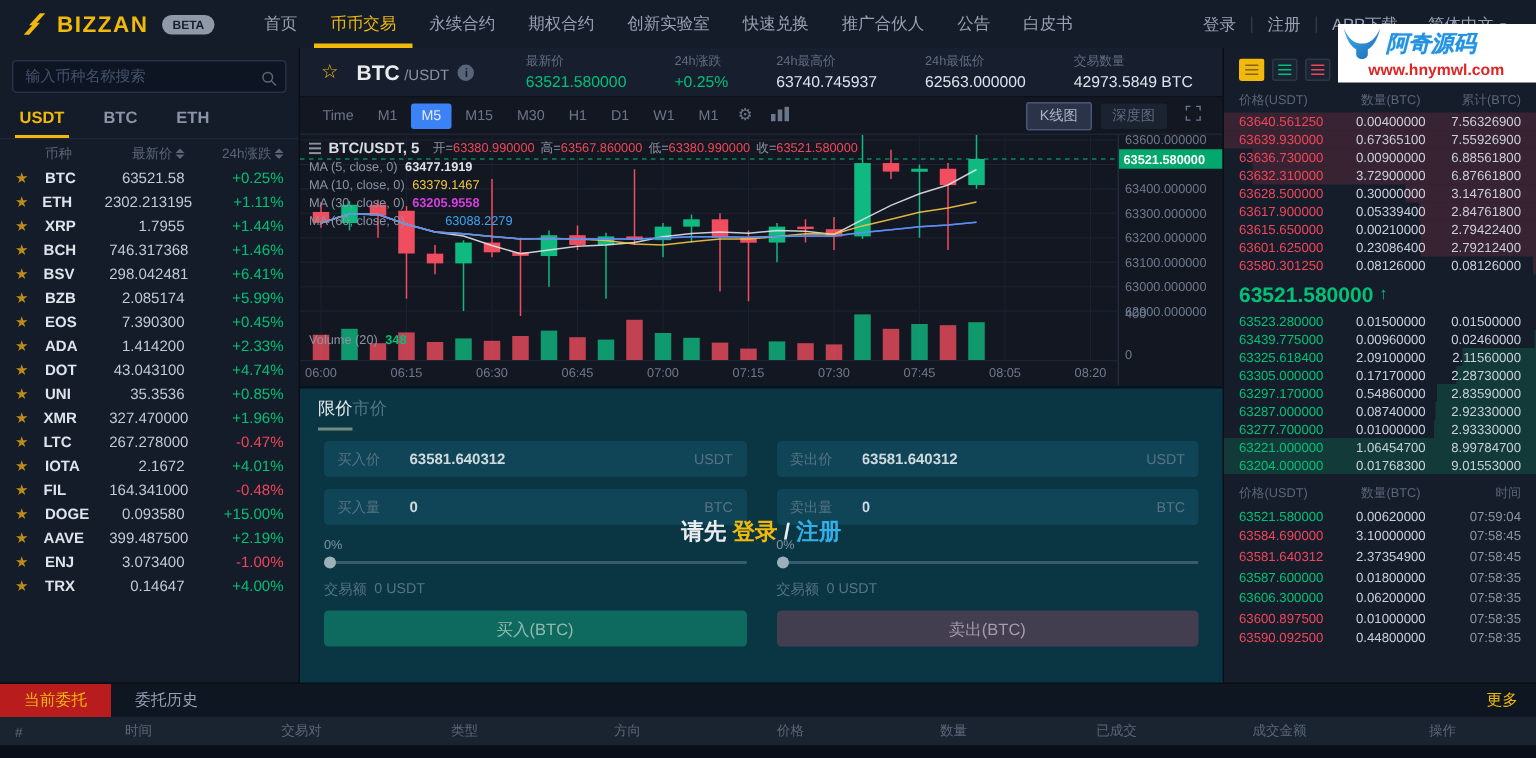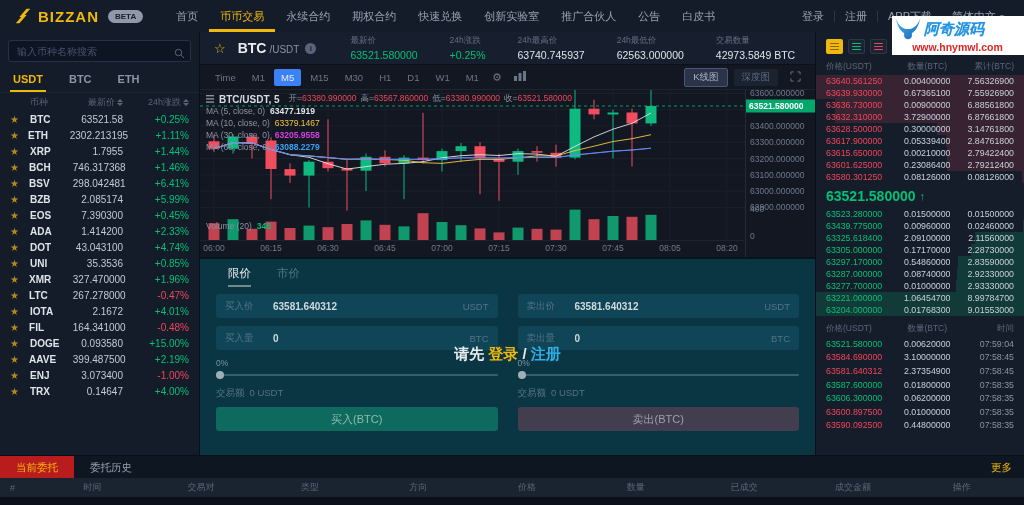--- a/index.html
+++ b/index.html
@@ -73,21 +73,21 @@
 .chart-wrap{position:relative;height:167px;flex:0 0 167px}
 #kchart{display:block}
 #kchart text{font-family:"Liberation Sans","DejaVu Sans",sans-serif}
 .lg-row{position:absolute;left:6px;display:flex;align-items:center;gap:5px;font-size:8.5px;color:#8b93a3;pointer-events:none;white-space:nowrap}
 .lg-title{color:#d8dce4;font-size:10px;font-weight:bold}
 .lg-k{color:#8b93a3;margin-left:4px}
 .ohlc-val{color:#f0465a}
 .vol-val{color:#02c076;font-weight:bold}
 
 .trade-panel{flex:1;background:#0a3543;position:relative;border-top:2px solid #06121c;min-height:0}
-.trade-tabs{height:28px;display:flex;padding:0 28px;gap:26px}
+.trade-tabs{height:28px;display:flex;padding:0 12px;}
 .trade-tab{font-size:11.5px;color:#4f7484;line-height:28px;cursor:pointer}
 .trade-tab.active{color:#e8ecef;box-shadow:inset 0 -2px 0 #6f8d85}
 .trade-body{display:flex;gap:20px;padding:7px 16px 0;position:relative}
 .trade-col{flex:1;min-width:0}
 .t-input{height:24px;background:#0f4557;border-radius:3px;display:flex;align-items:center;padding:0 9px;margin-bottom:8px;gap:8px}
 .t-label{font-size:9.5px;color:#567382;width:40px;flex:none}
 .t-value{flex:1;background:transparent;border:none;outline:none;color:#cfd9de;font-size:10px;font-weight:bold;min-width:0}
 .t-unit{font-size:9.5px;color:#567382}
 .pct{font-size:8.5px;color:#7d95a2;margin:1px 0 2px}
 .slider{position:relative;height:10px;cursor:pointer}
@@ -147,22 +147,22 @@
           <path d="M2 18 L10 9 L14 9 L6 18 Z" fill="#f0b90b"></path>
         </svg>
         <span class="logo-text">BIZZAN</span>
         <span class="beta-badge">BETA</span>
       </div>
       <nav class="menu" id="nav-menu">
           <a class="nav-item">首页</a>
           <a class="nav-item active">币币交易</a>
           <a class="nav-item">永续合约</a>
           <a class="nav-item">期权合约</a>
+          <a class="nav-item">创新实验室</a>
           <a class="nav-item">快速兑换</a>
-          <a class="nav-item">创新实验室</a>
           <a class="nav-item">推广合伙人</a>
           <a class="nav-item">公告</a>
           <a class="nav-item">白皮书</a>
         </nav>
     </div>
     <div class="nav-right">
       <a class="nv">登录</a>
       <span class="vdiv"></span>
       <a class="nv">注册</a>
       <span class="vdiv"></span>
@@ -526,21 +526,21 @@
             <div class="lg-row" style="top: 28px;">
               <span>MA (10, close, 0)</span>
               <span style="color: rgb(245, 198, 66); font-weight: normal;">63379.1467</span>
             </div>
             <div class="lg-row" style="top: 40px;">
               <span>MA (30, close, 0)</span>
               <span style="color: rgb(214, 63, 224); font-weight: bold;">63205.9558</span>
             </div>
             <div class="lg-row" style="top: 52px;">
               <span>MA (60, close, 0)</span>
-              <span style="color: rgb(58, 163, 245); font-weight: bold;">63088.2279</span>
+              <span style="color: rgb(58, 163, 245); font-weight: normal; margin-left: 22px;">63088.2279</span>
             </div>
           </div>
         <div class="lg-row" style="top:131px">
           <span>Volume (20)</span>
           <span class="vol-val">348</span>
         </div>
       </div>
 
       <div class="trade-panel">
         <div class="trade-tabs">

